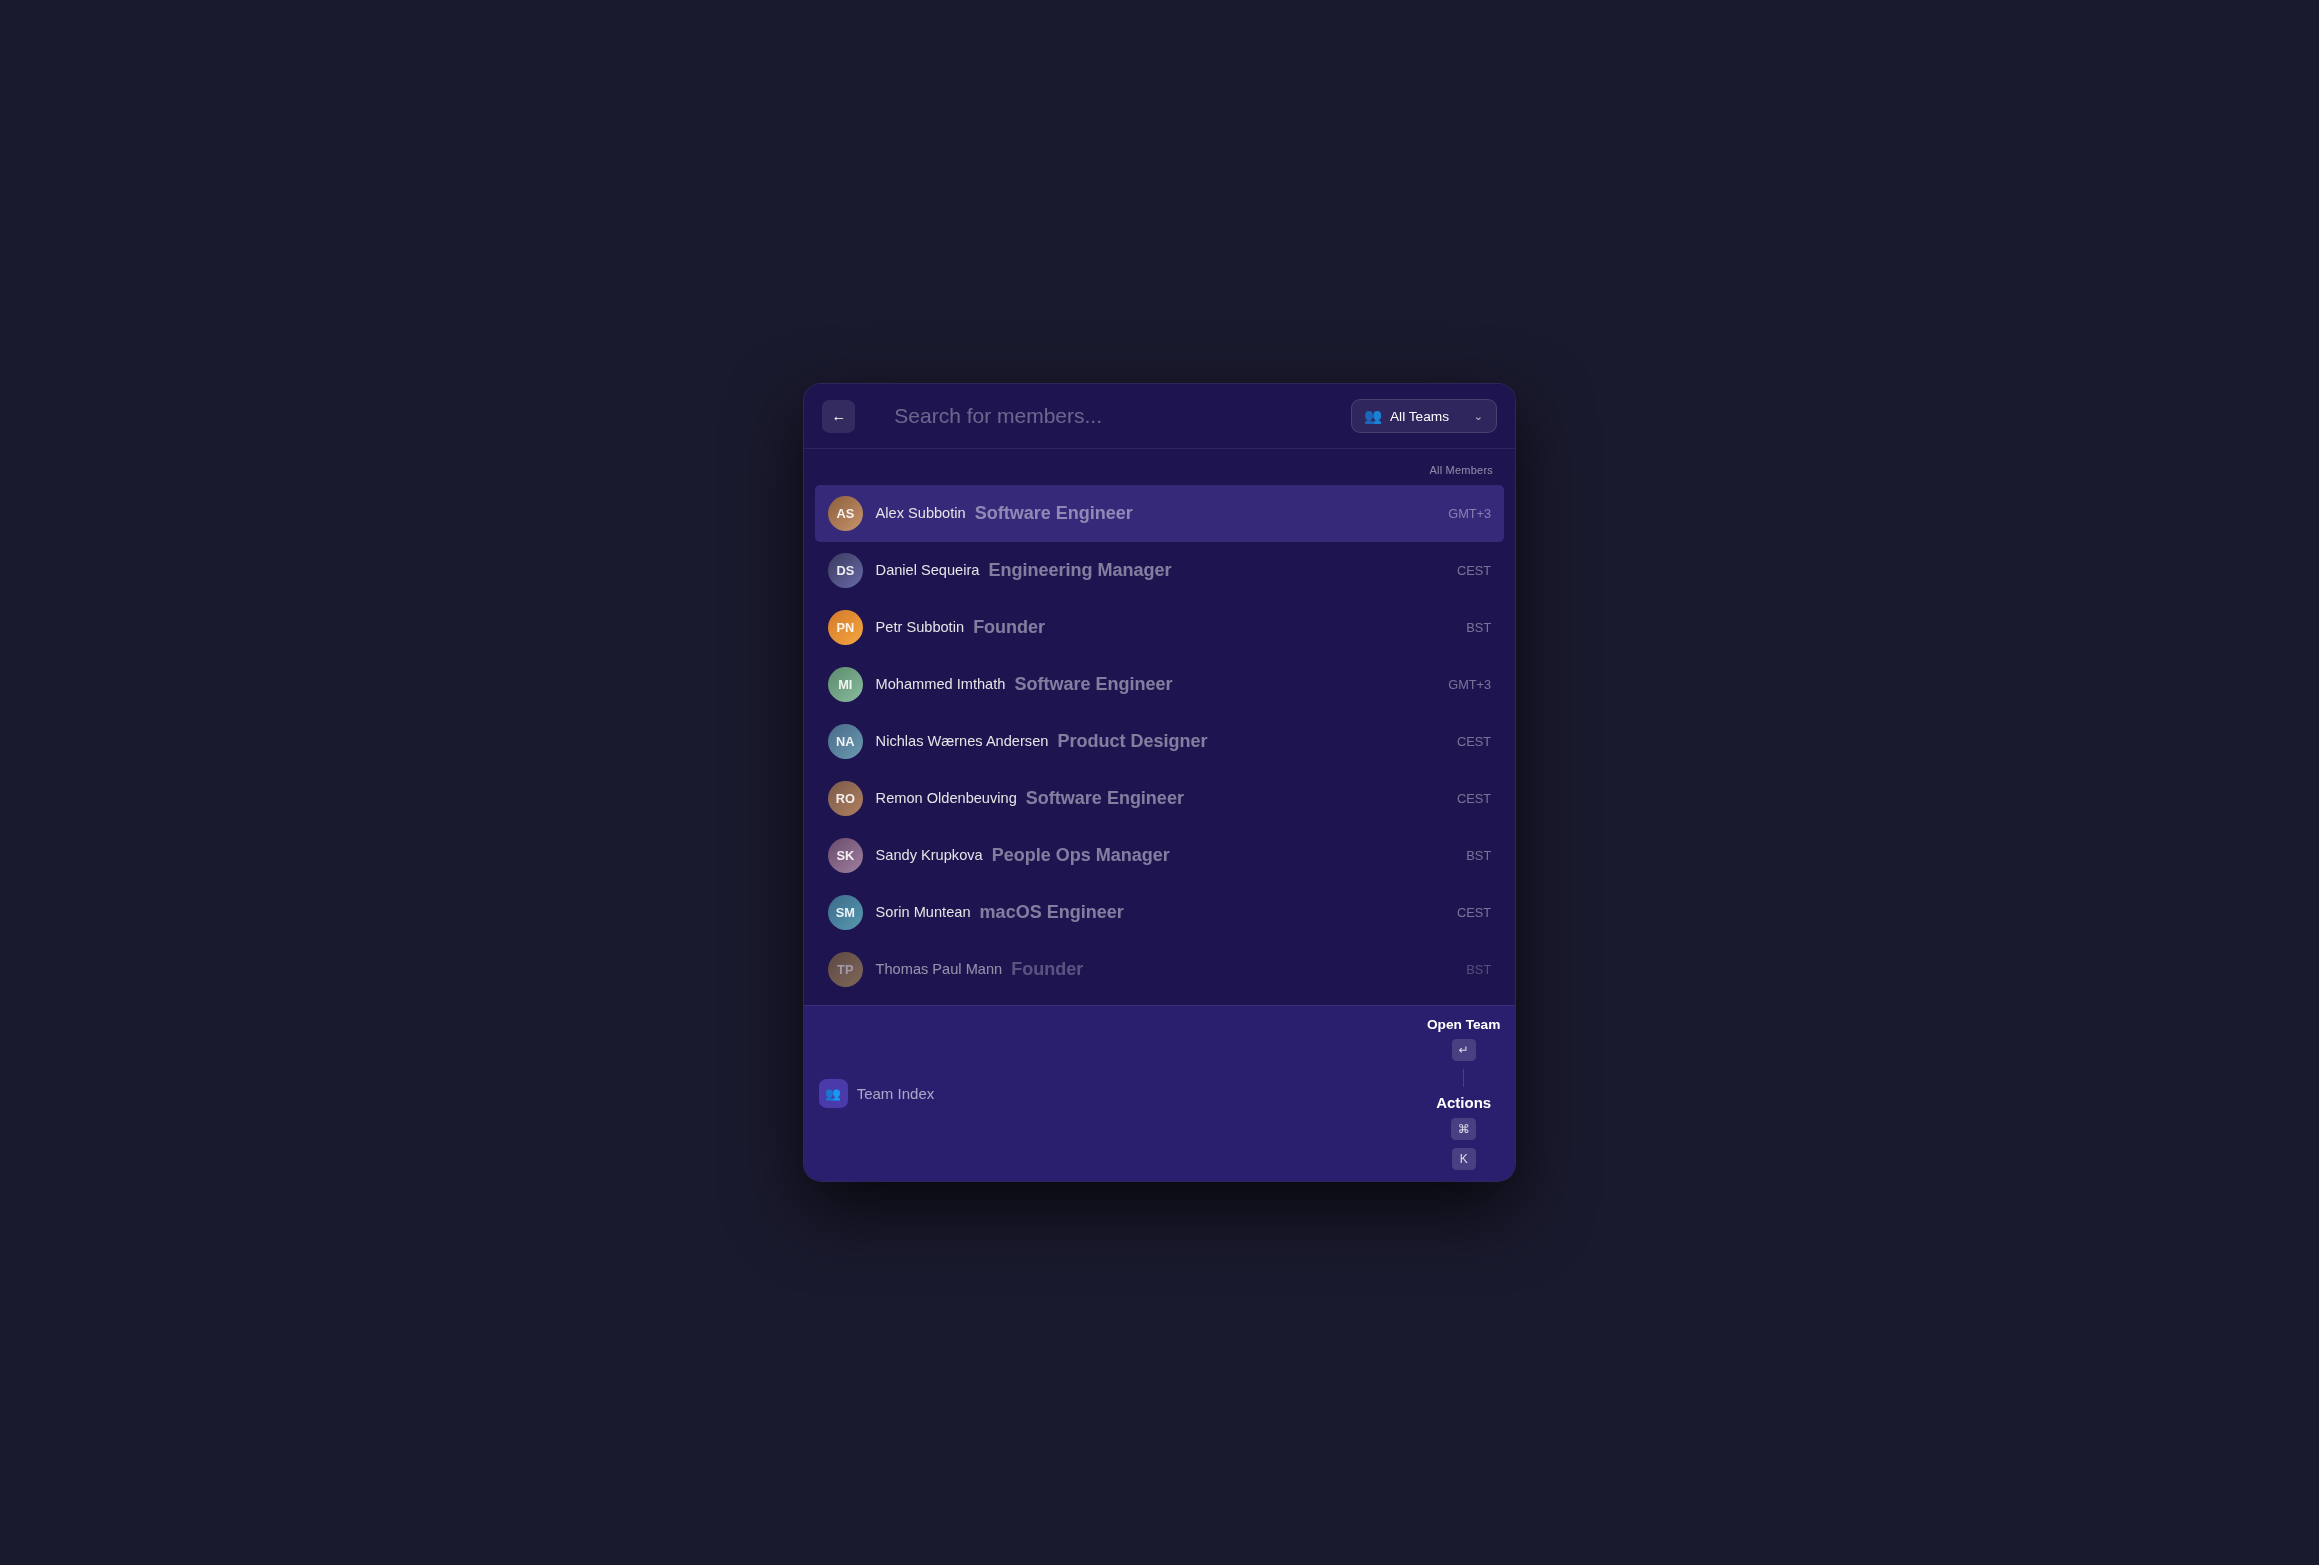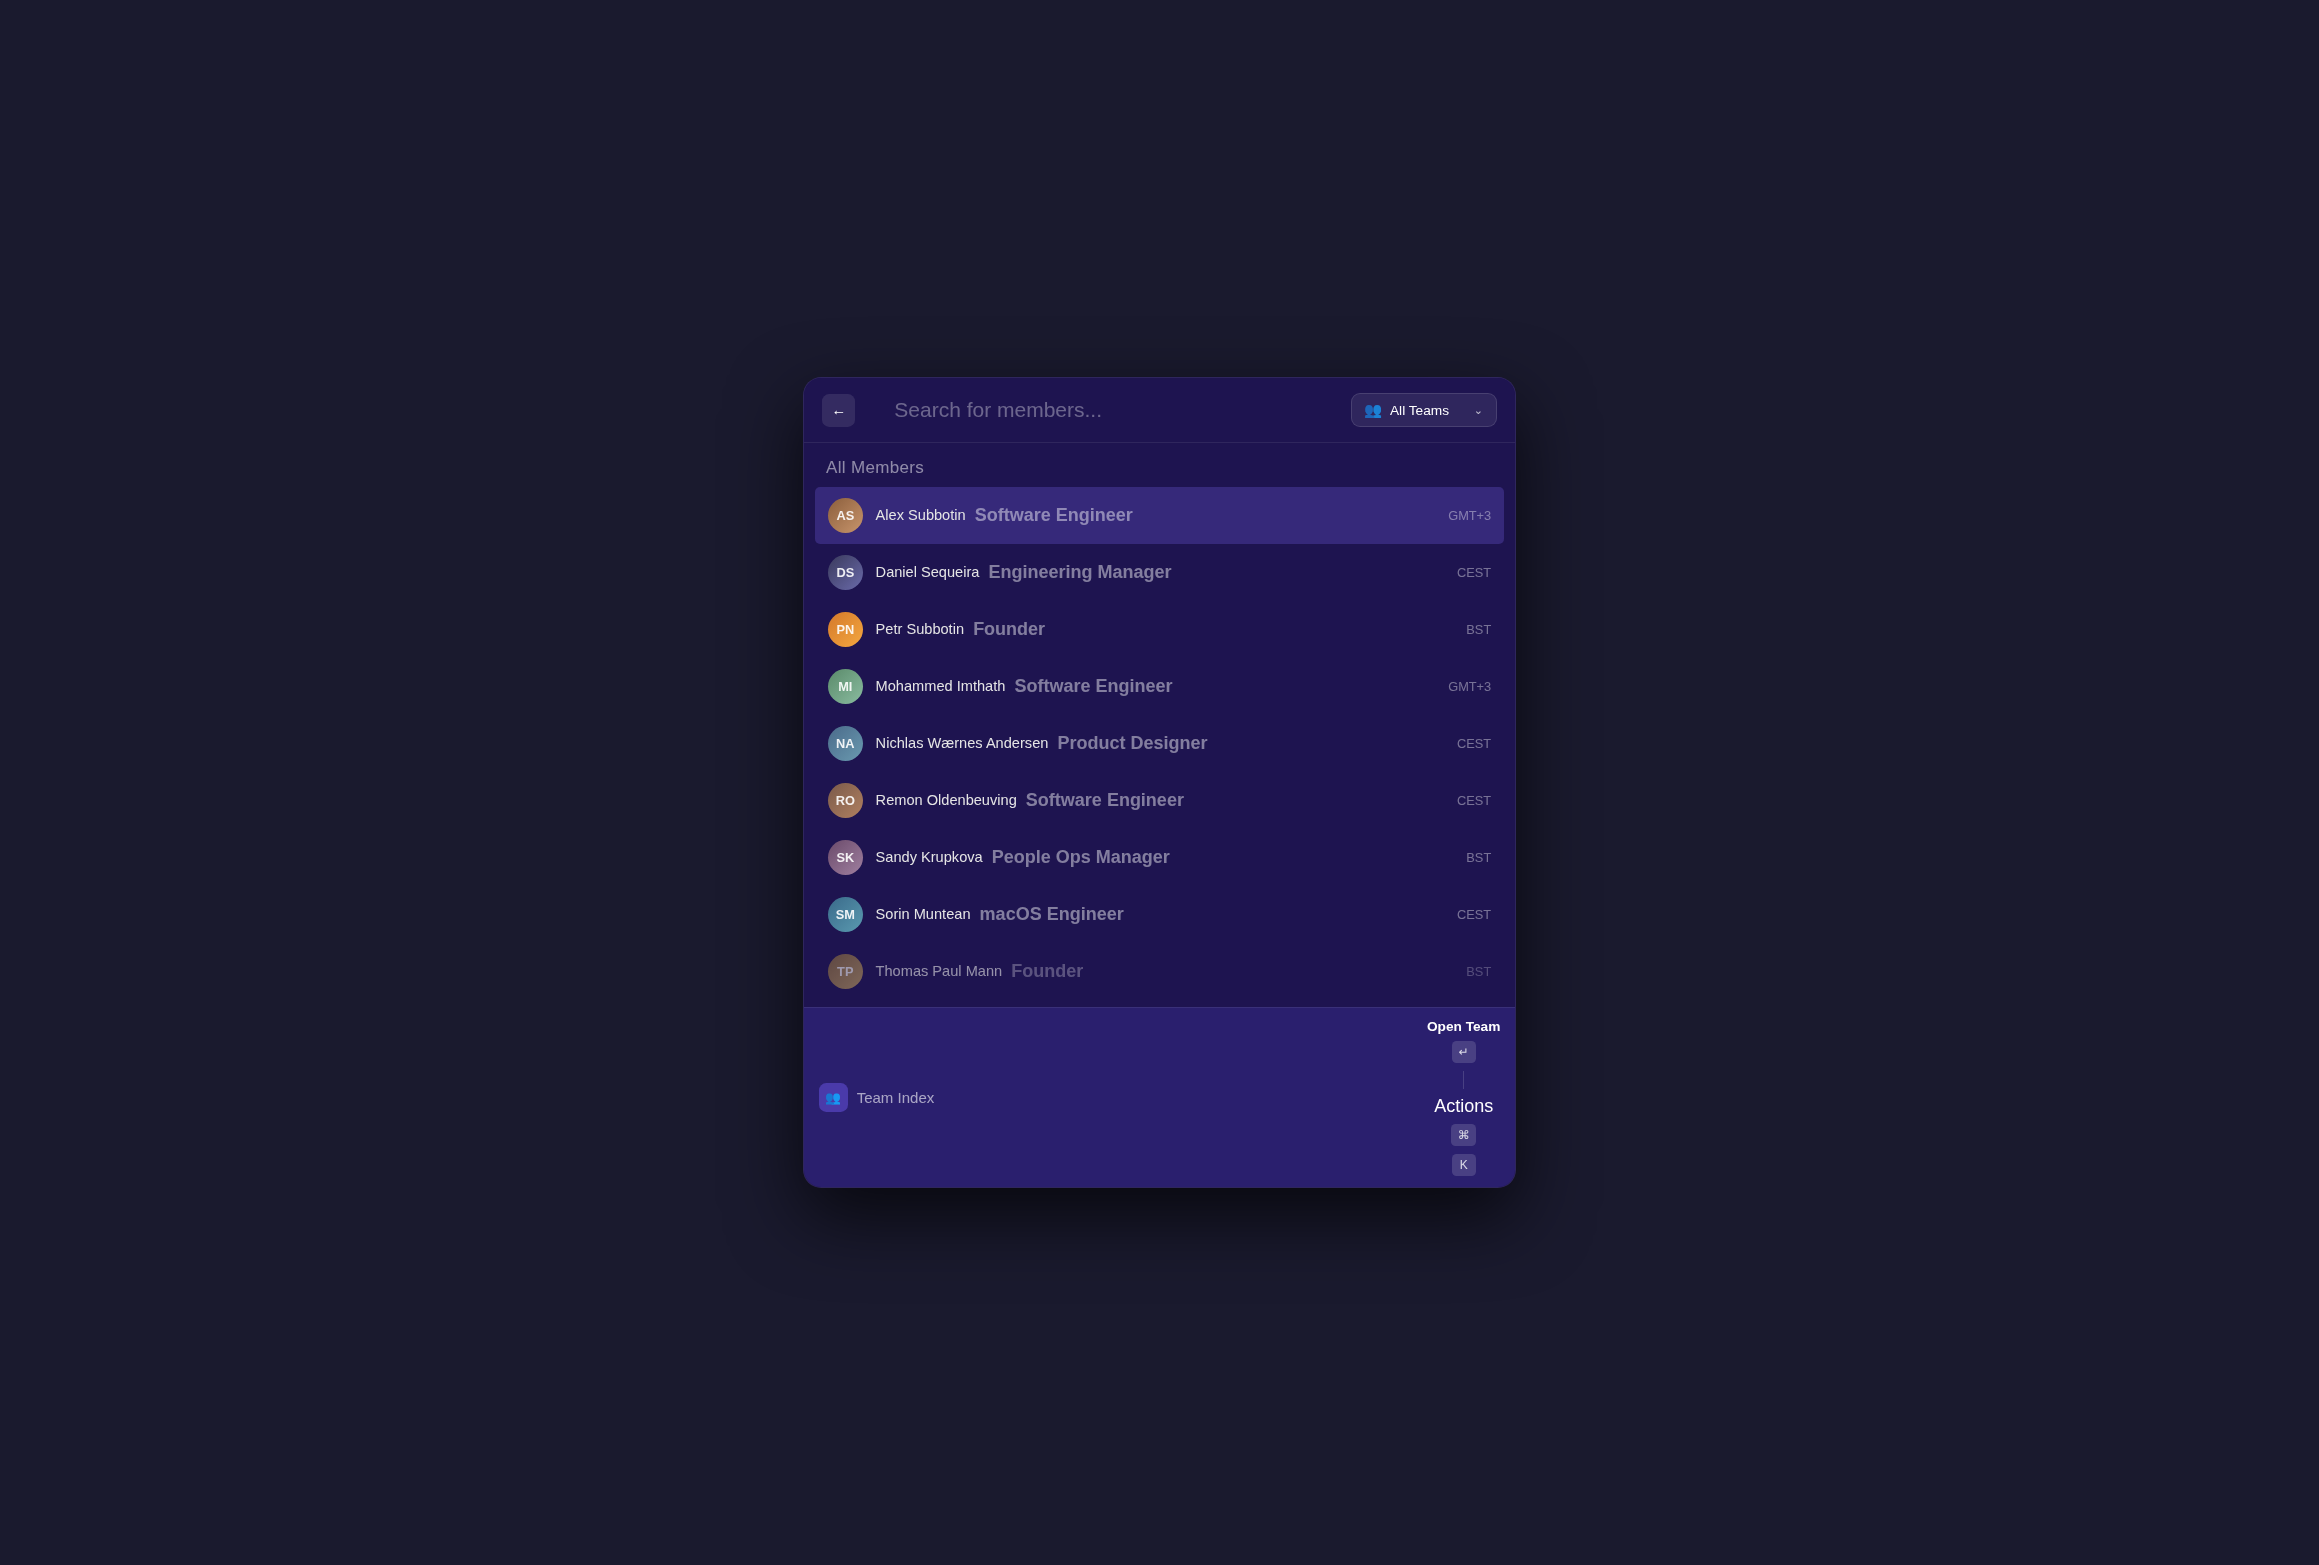--- a/index.html
+++ b/index.html
@@ -90,23 +90,24 @@
 
     .chevron {
       font-size: 11px;
       opacity: 0.7;
     }
 
     
     .section-label {
       padding: 14.6px 22px 9.1px;
       color: rgba(255,255,255,0.5);
-      font-size: 17px;
+      font-size: 11px;
       font-weight: 500;
       letter-spacing: 0.02em;
+      text-align: right;
     }
 
     
     .members-list {
       padding: 0 11px;
     }
 
     .member-row {
       display: flex;
       align-items: center;
@@ -246,22 +247,22 @@
 
     .divider-line {
       width: 0.9px;
       height: 18.3px;
       background: rgba(255,255,255,0.15);
       margin: 0 5.5px;
     }
 
     .footer-actions-btn {
       color: #fff;
-      font-size: 18px;
-      font-weight: 400;
+      font-size: 15px;
+      font-weight: 700;
       cursor: pointer;
     }
 
     .truncated-row {
       opacity: 0.6;
     }
   </style>
 </head>
 <body>
 

